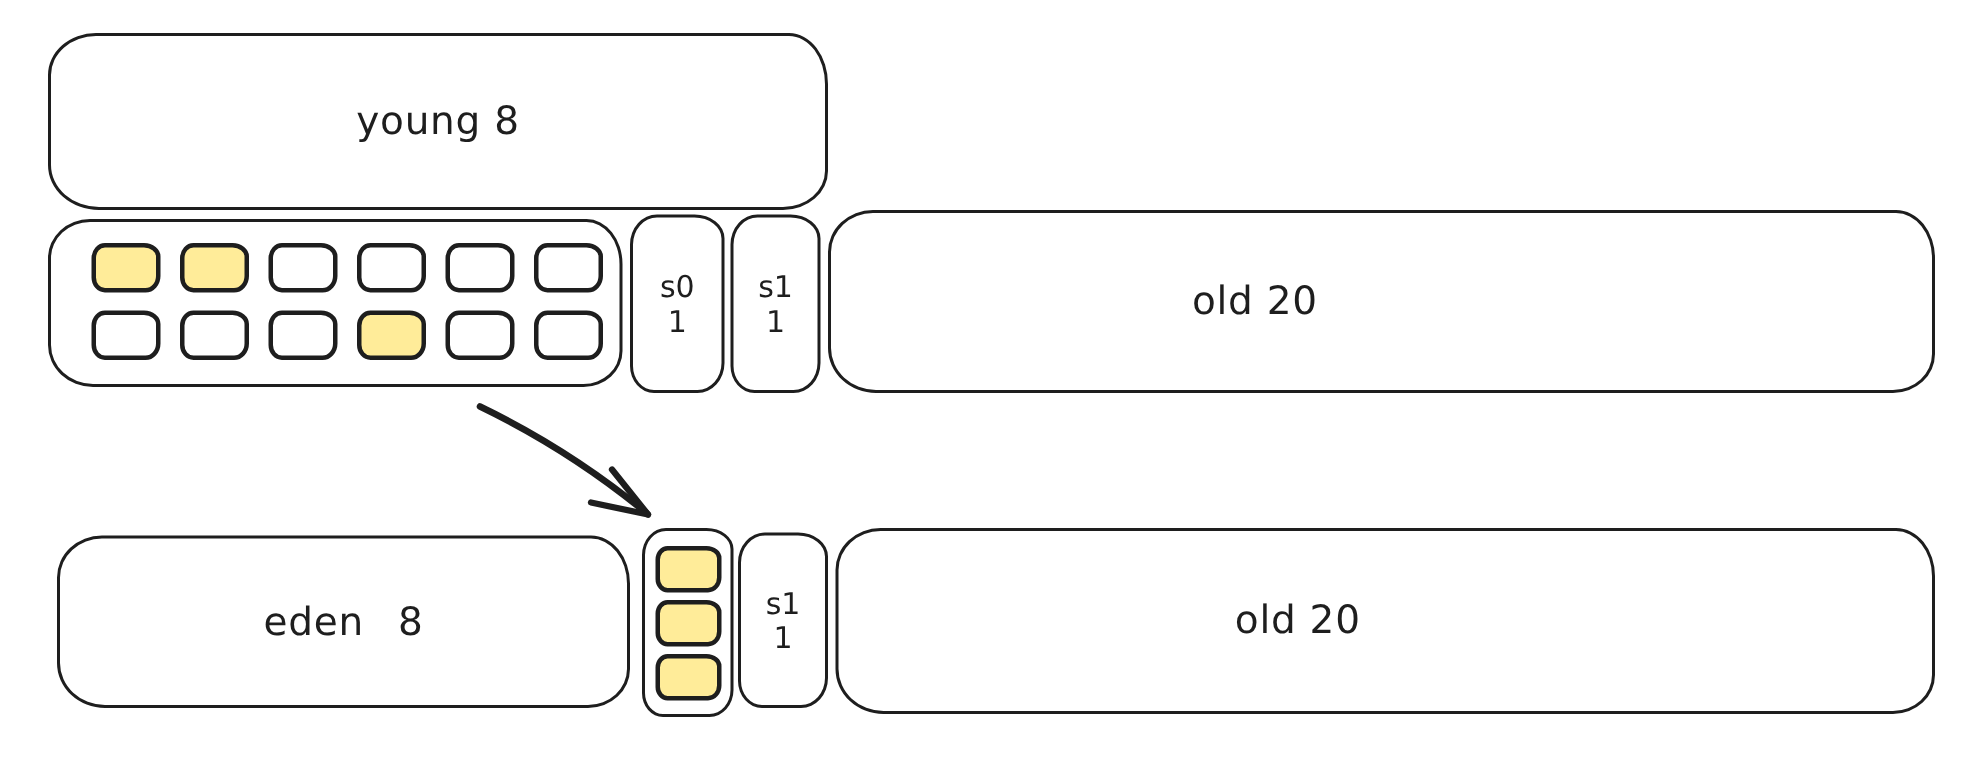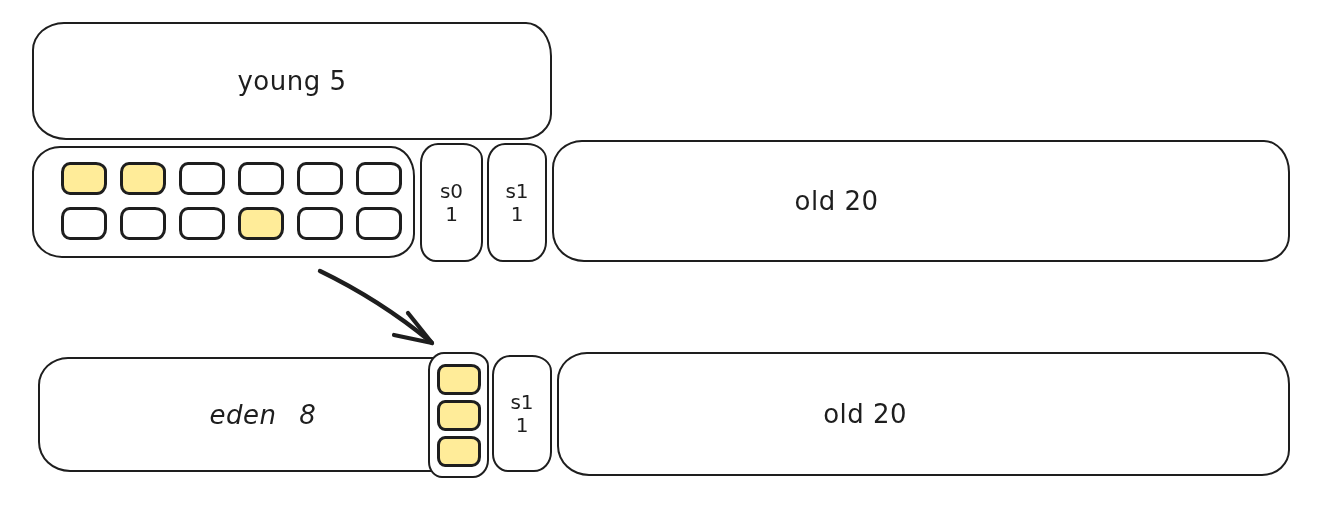--- a/index.html
+++ b/index.html
@@ -58,23 +58,22 @@
   .old-top-box {
     left: 552px; top: 140px; width: 738px; height: 122px;
     border-radius: 30px 26px 28px 32px / 28px 32px 26px 30px;
     display: block;
   }
   .old-top-box .old-label { position: absolute; left: 38.5%; top: 50%; transform: translate(-50%, -50%); }
   
   .promotion-arrow { position: absolute; left: 300px; top: 258px; }
   
   .eden-box {
-    left: 38px; top: 357px; width: 450px; height: 115px;
+    left: 38px; top: 357px; width: 382px; height: 115px;
     border-radius: 30px 26px 28px 32px / 28px 32px 26px 30px;
-    font-style: italic;
   }
   .eden-box .big-label { word-spacing: 14px; }
   .s0-bottom-box {
     left: 428px; top: 352px; width: 61px; height: 126px;
     border-radius: 16px 18px 16px 14px / 18px 14px 18px 16px;
     display: block;
   }
   .survivor-stack {
     padding-top: 10px;
     display: flex; flex-direction: column; align-items: center; gap: 5px;
@@ -100,21 +99,21 @@
     letter-spacing: 0.5px;
     color: var(--watermark, #d6d6d6);
   }
 </style>
 </head>
 <body>
 
 <div class="canvas">
 
   <div class="box young-box">
-    <span class="big-label">young 5</span>
+    <span class="big-label">young 8</span>
   </div>
 
   <div class="box eden-grid-box">
     <div class="cell-grid">
         <div class="cell-row">
           <div class="cell filled"></div>
           <div class="cell filled"></div>
           <div class="cell"></div>
           <div class="cell"></div>
           <div class="cell"></div>

